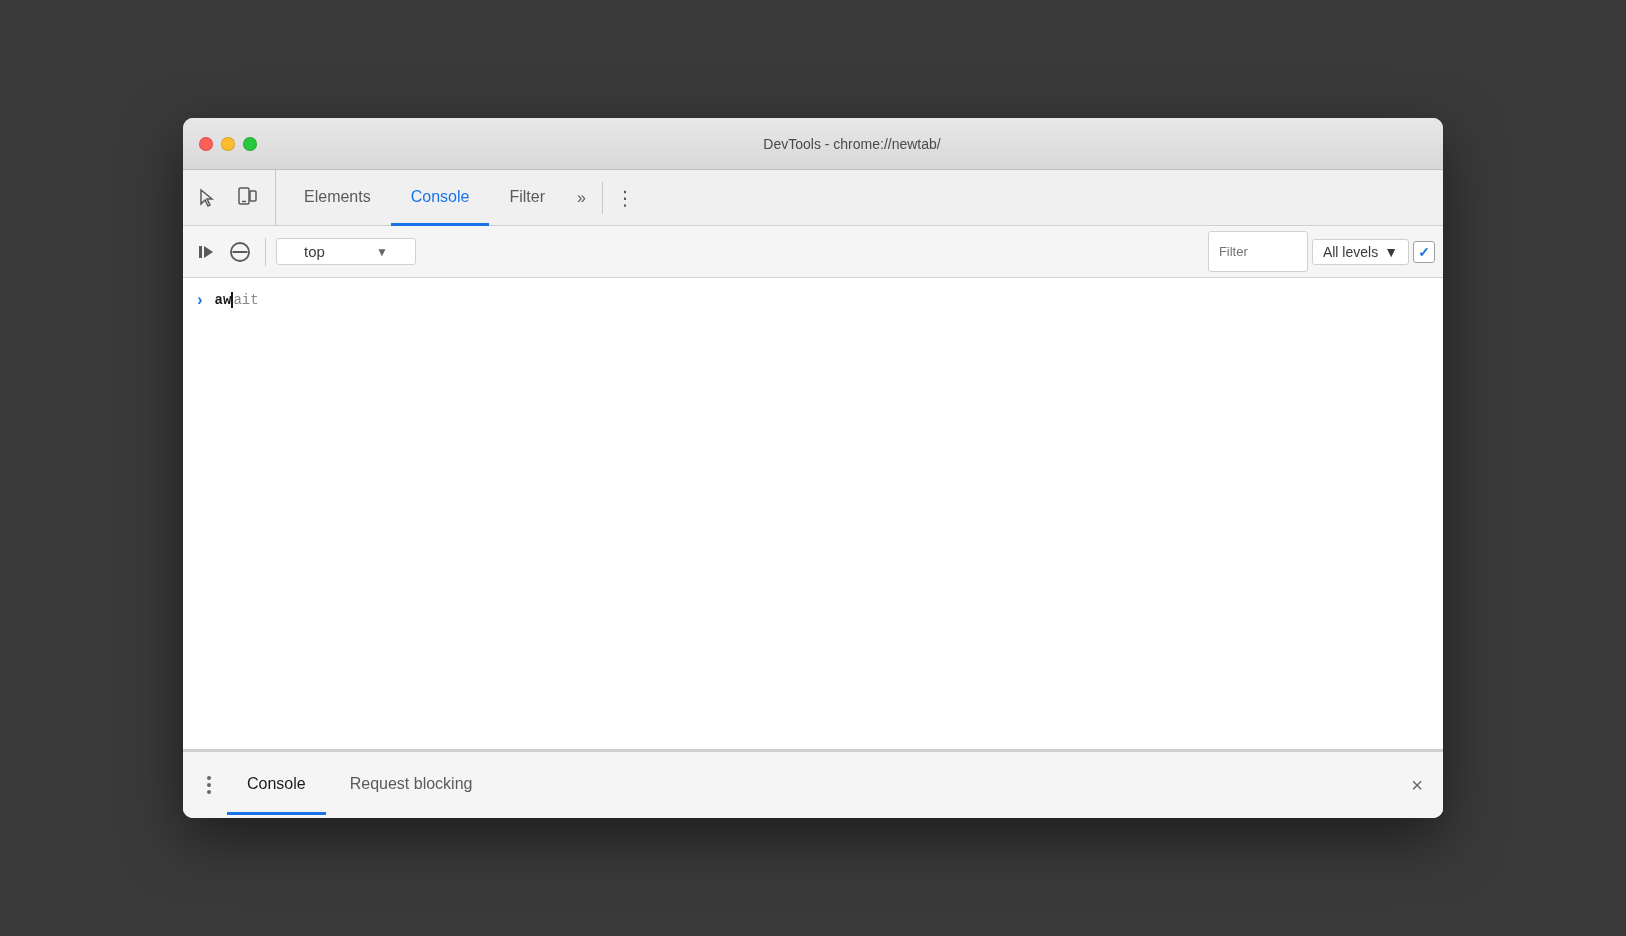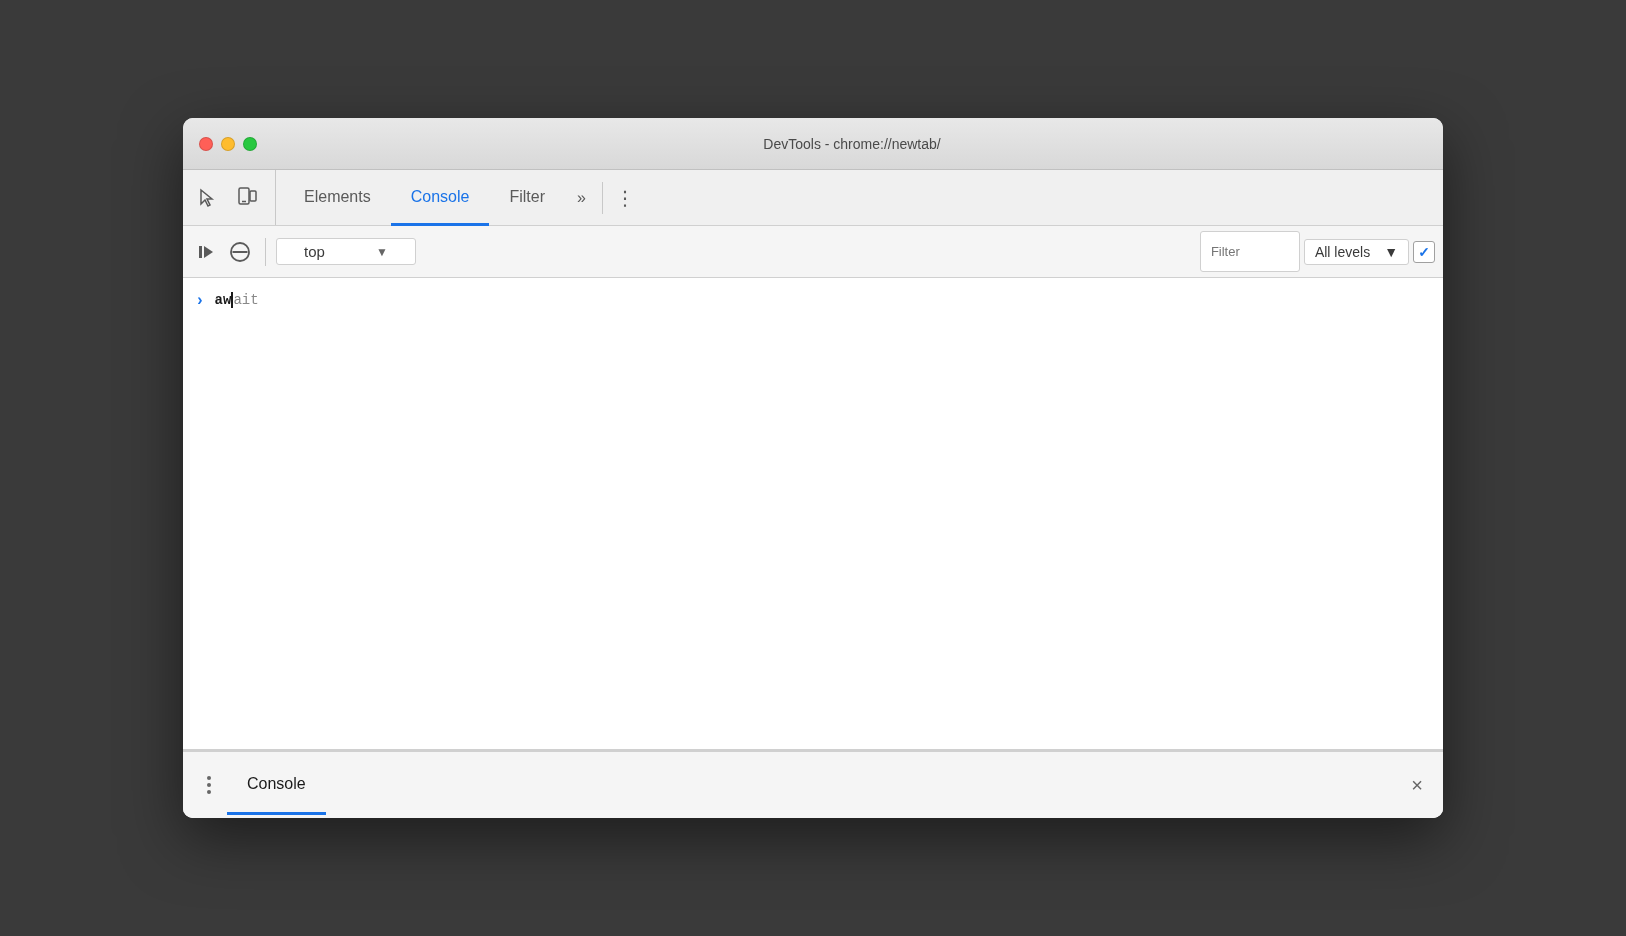--- a/index.html
+++ b/index.html
@@ -213,21 +213,21 @@
       font-size: 13px;
       color: #888;
       background: white;
       width: 100px;
       outline: none;
     }
 
     .levels-selector {
       display: flex;
       align-items: center;
-      gap: 14px;
+      gap: 6px;
       padding: 4px 10px;
       border: 1px solid #d0d0d0;
       border-radius: 3px;
       background: white;
       cursor: pointer;
       font-size: 14px;
       color: #3a3a3a;
     }
 
     .checkbox-icon {
@@ -494,20 +494,23 @@
         <div class="bottom-dot"></div>
         <div class="bottom-dot"></div>
       </div>
 
       <div class="bottom-tab active">
         <span>Console</span>
         <div class="bottom-tab-indicator"></div>
       </div>
 
 
+      <div class="bottom-tab">
+        <span>Request blocking</span>
+      </div>
 
       <div class="bottom-close">
         <span>×</span>
       </div>
     </div>
 
   </div>
 </div>
 
 </body></html>

